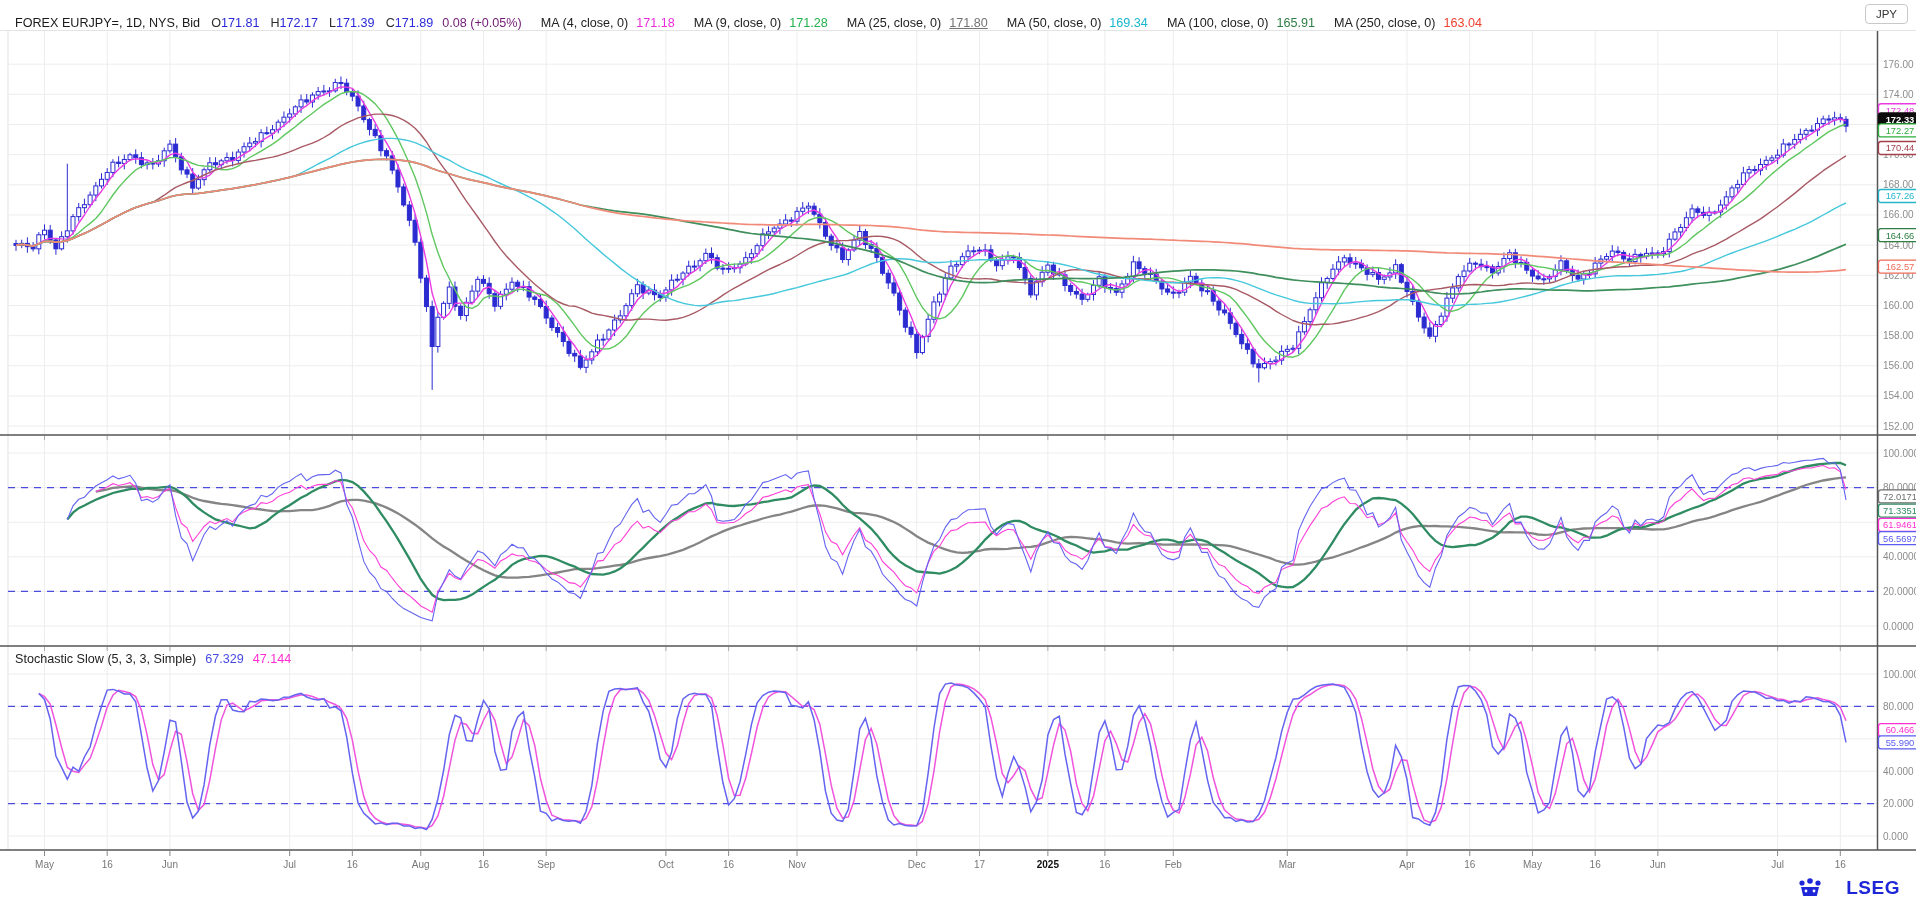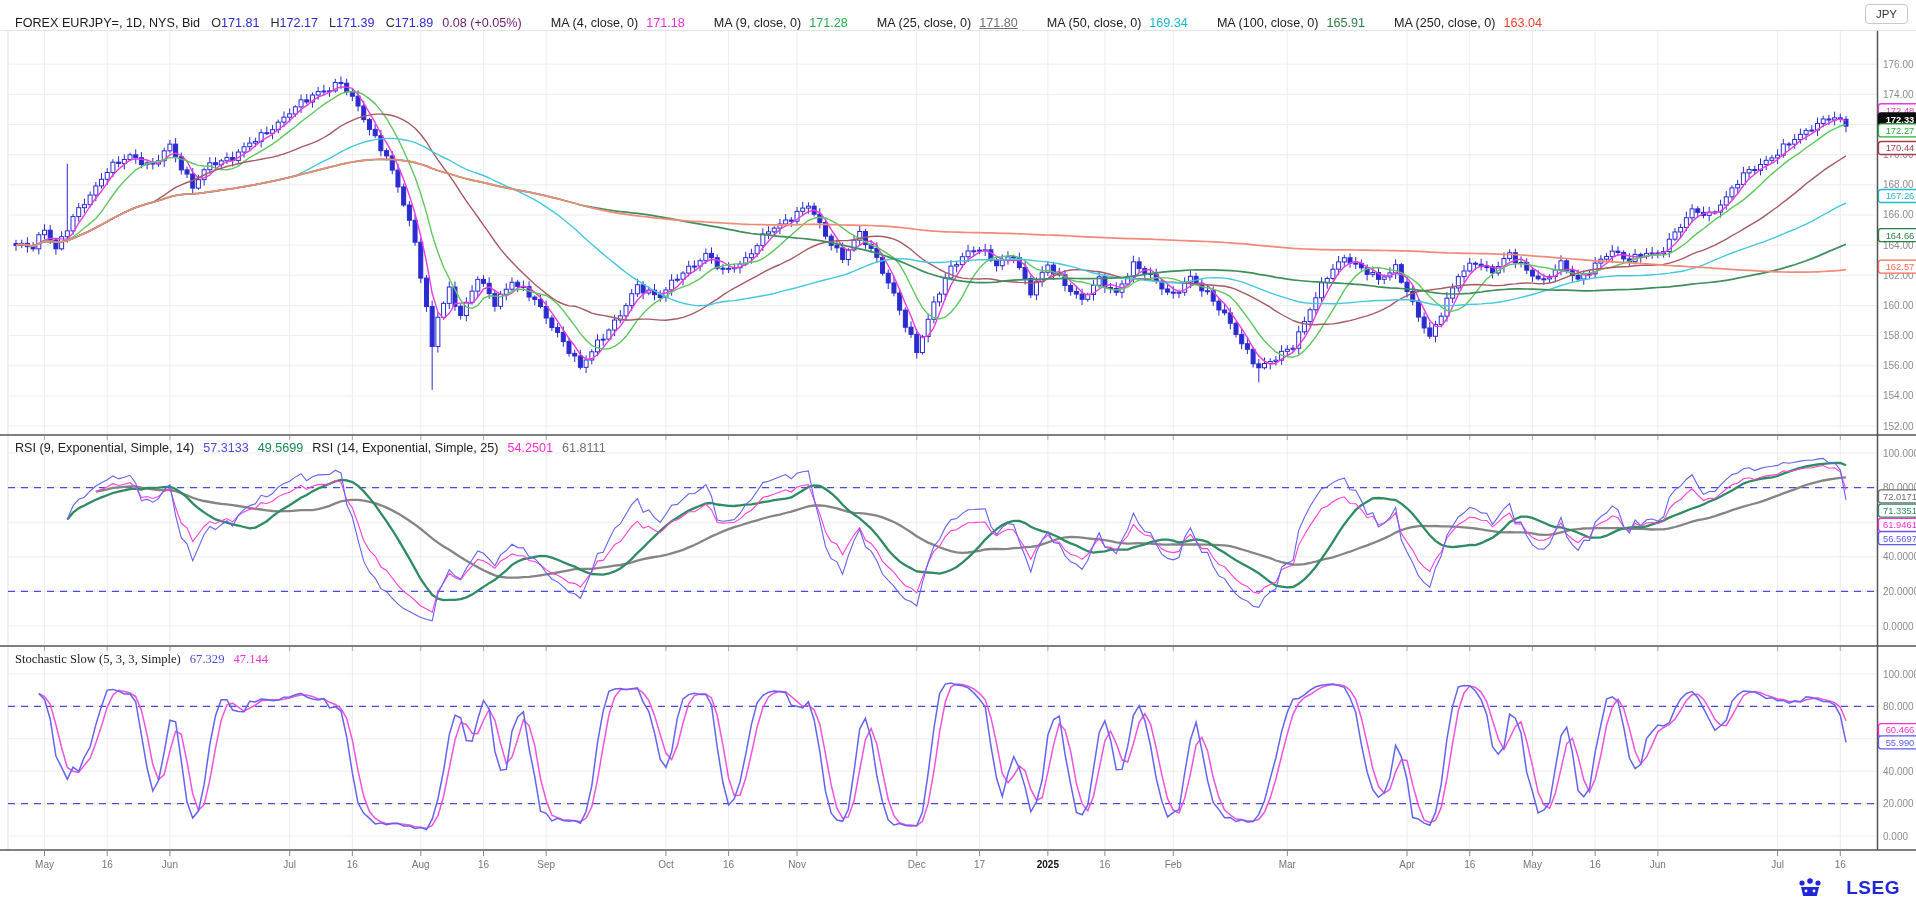--- a/index.html
+++ b/index.html
@@ -5,32 +5,32 @@
   html,body{margin:0;padding:0;background:#fff;}
   body{font-family:"Liberation Sans",sans-serif;}
   .app{position:relative;width:1916px;height:905px;background:#fff;overflow:hidden;}
   .hdr{position:absolute;top:0;left:0;width:1916px;height:30px;display:flex;align-items:flex-end;
        font-size:12.6px;color:#222;white-space:nowrap;border-bottom:1px solid #e4e4e4;background:#fff;z-index:5;}
   .hdr .title{margin-left:15px;color:#1a1a1a;}
   .grp{margin-left:11px;}
   .k{color:#2d2d2d;}
   .v{color:#2a2ad6;}
   .chg{color:#701a75;margin-left:9px;margin-top:35px;}
-  .magrp{margin-left:29px;color:#222;}
+  .magrp{margin-left:19px;color:#222;}
   .maval{margin-left:8px;}
   .c-ma4{color:#ea2bdc;} .c-ma9{color:#22b14c;} .c-ma25{color:#737373;text-decoration:underline;}
   .c-ma50{color:#18b7cf;} .c-ma100{color:#2e7d44;} .c-ma250{color:#ef4130;}
   .jpybox{position:absolute;right:8px;top:4px;border:1px solid #c9c9c9;border-radius:4px;
           padding:3px 10px;font-size:11.5px;color:#333;background:#fff;z-index:6;margin-left:29px;}
   .ph{position:absolute;font-size:12.6px;color:#222;white-space:nowrap;z-index:4;background:transparent;}
   .ph span{margin-right:9px;}
   .ph .lbl{color:#222;}
   .v-blue{color:#4a4ae0;} .v-green{color:#188a4e;} .v-magenta{color:#ff2ed2;} .v-gray{color:#6f6f6f;}
   #rsi-hdr{top:441px;left:15px;}
-  #stoch-hdr{top:652px;left:15px;font-family:Liberation Serif, serif;}
+  #stoch-hdr{top:652px;left:15px;}
   .brand{position:absolute;right:16px;bottom:6px;display:flex;align-items:center;gap:23px;z-index:6;}
   .brand .txt{color:#1e27d8;font-weight:bold;font-size:19px;letter-spacing:.5px;}
   svg text{font-family:"Liberation Sans",sans-serif;}
 </style>
 </head>
 <body>
 
 <div class="app">
 
   
@@ -66,23 +66,20 @@
       <span class="lbl">MA (100, close, 0)</span><span class="maval c-ma100">165.91</span>
     </span>
     <span class="magrp">
       <span class="lbl">MA (250, close, 0)</span><span class="maval c-ma250">163.04</span>
     </span>
   </div>
 
   <div class="jpybox">JPY</div>
 
   
-  <div class="ph" id="rsi-hdr">
-    <span class="lbl">RSI (9, Exponential, Simple, 14)</span><span class="v-blue">57.3133</span><span class="v-green">49.5699</span><span class="lbl">RSI (14, Exponential, Simple, 25)</span><span class="v-magenta">54.2501</span><span class="v-gray">61.8111</span>
-  </div>
 
   
   <div class="ph" id="stoch-hdr">
     <span class="lbl">Stochastic Slow (5, 3, 3, Simple)</span><span class="v-blue">67.329</span><span class="v-magenta">47.144</span>
   </div>
 
   
   <svg id="chart-svg" width="1916" height="905">
       <defs>
         <clipPath id="clipMain">

